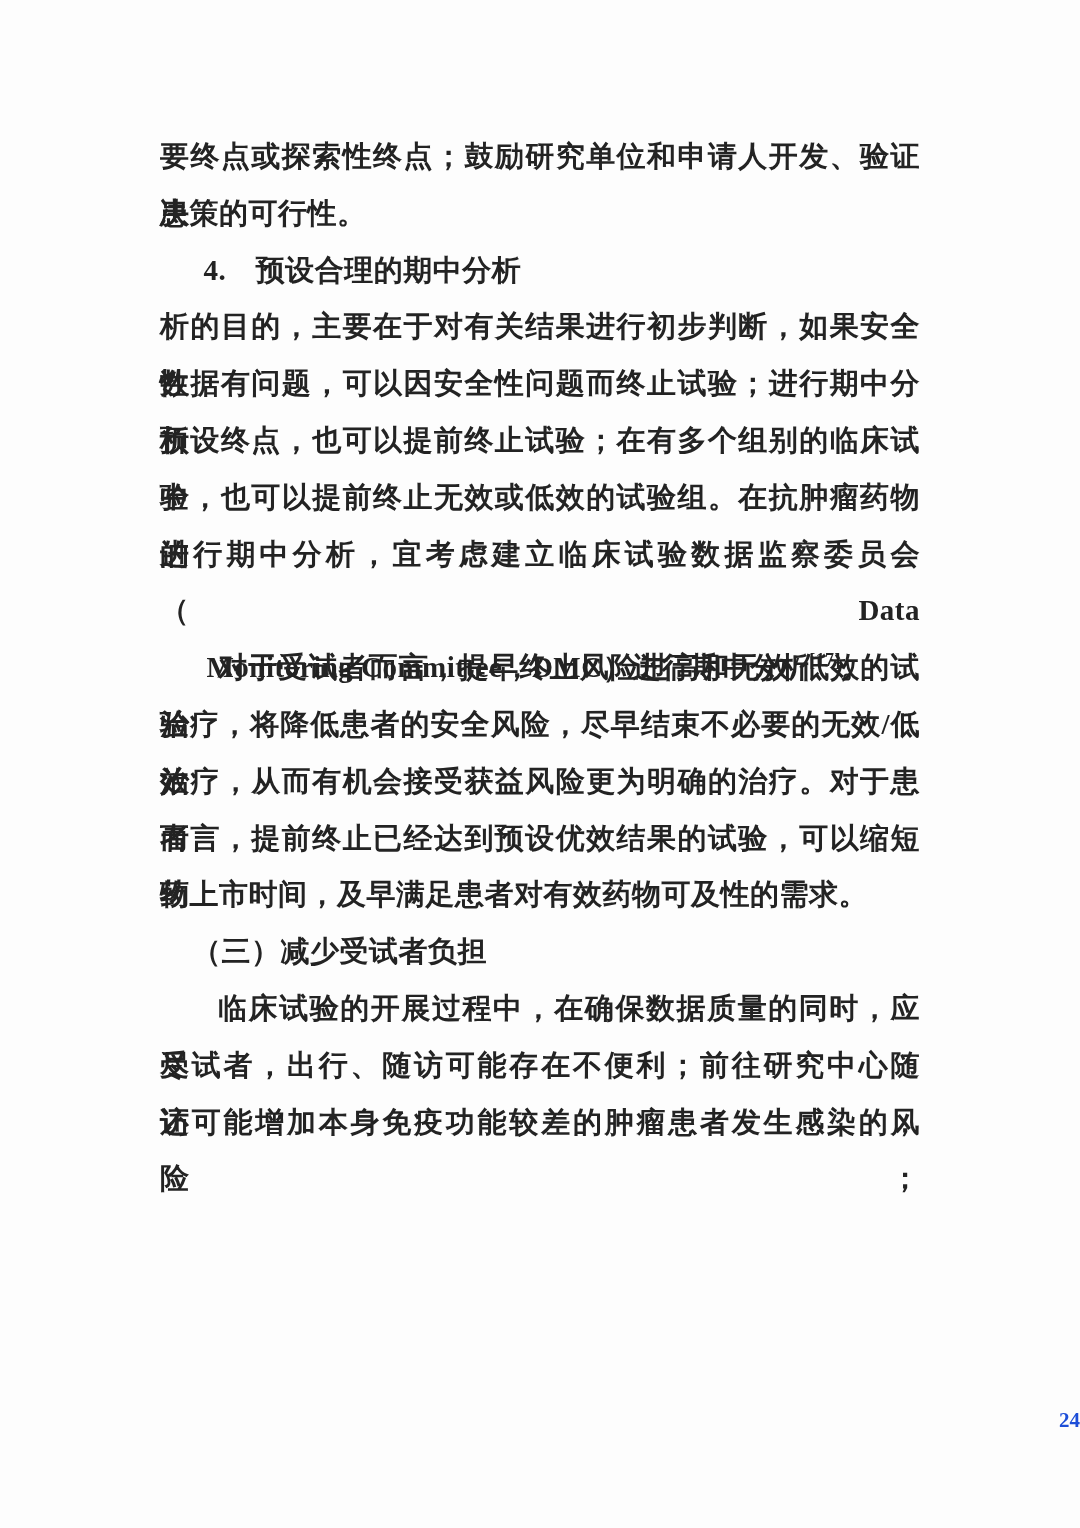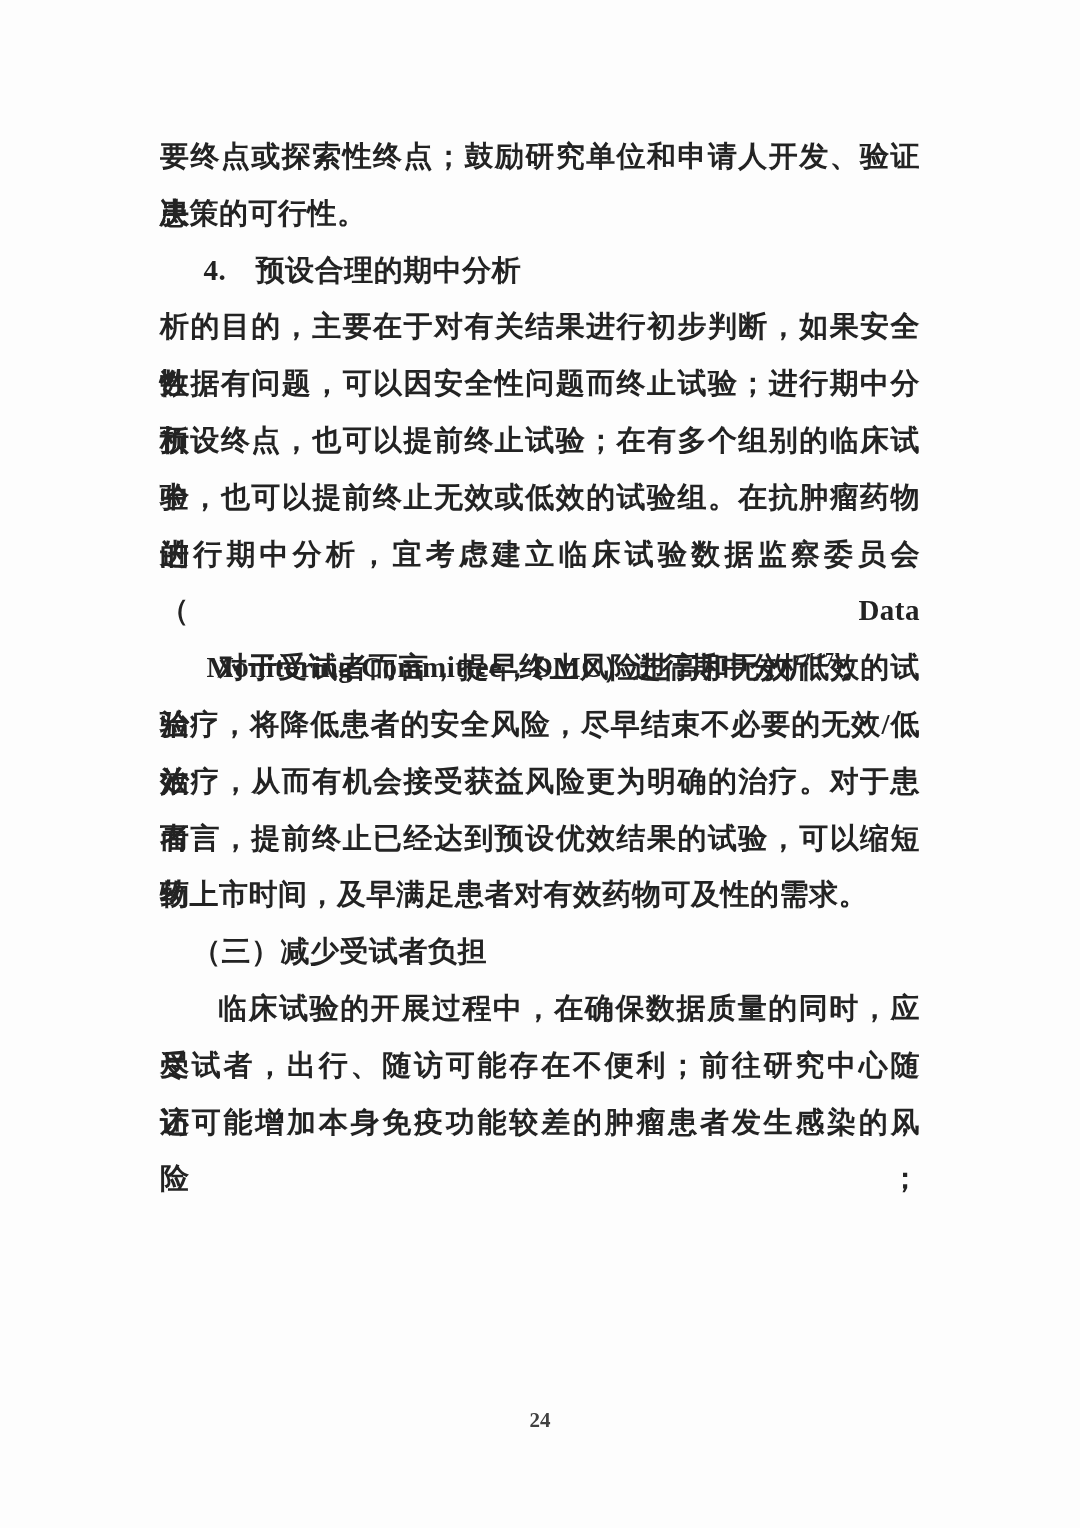--- a/index.html
+++ b/index.html
@@ -37,23 +37,23 @@
   sup.ref {
     font-size: 0.62em;
     vertical-align: super;
     line-height: 0;
   }
   .page-number {
     position: absolute;
     left: 0;
     top: 1408px;
     width: 100%;
-    text-align: center;
+    text-align: right;
     font-size: 21px;
-    color: #404040;
+    color: #1d4ed8;
   }
 </style>
 </head>
 <body>
 
 <div class="page">
   <div class="content">
 
     <div class="line j">要终点或探索性终点；鼓励研究单位和申请人开发、验证患</div>
     <div class="line">决策的可行性。</div>

